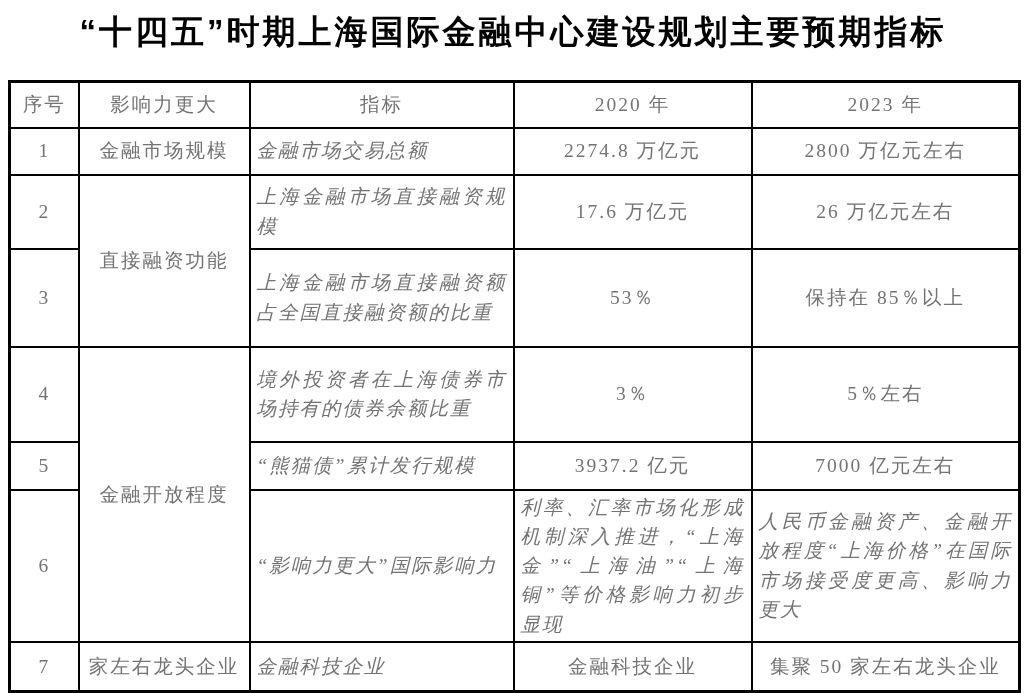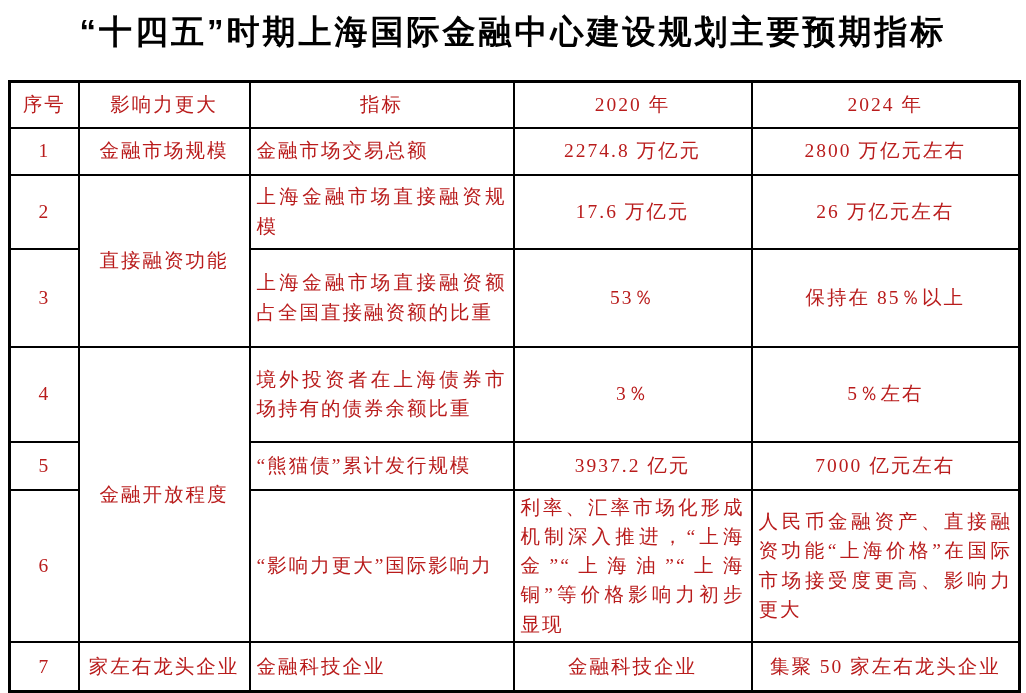--- a/index.html
+++ b/index.html
@@ -39,40 +39,41 @@
     table-layout: fixed;
     border: 3px solid #000000;
   }
   table.indicators th,
   table.indicators td {
     border: 2px solid #000000;
     font-size: 19.5px;
     font-weight: normal;
     letter-spacing: 2px;
     line-height: 1.5;
-    color: #b91c1c;
+    color: #737373;
     vertical-align: middle;
     padding: 2px 6px;
     overflow: hidden;
   }
   
   tr.row-head { height: 46px; }
   tr.row-1 { height: 47px; }
   tr.row-2 { height: 74px; }
   tr.row-3 { height: 98px; }
   tr.row-4 { height: 95px; }
   tr.row-5 { height: 48px; }
   tr.row-6 { height: 145px; }
   tr.row-7 { height: 50px; }
 
   .c { text-align: center; }
   .j {
     text-align: justify;
     letter-spacing: 3px;
     padding: 4px 11px;
+    font-style: italic;
   }
 </style>
 </head>
 <body>
 
 <div class="page">
 
   <h1 class="doc-title">“十四五”时期上海国际金融中心建设规划主要预期指标</h1>
 
   <table class="indicators">
@@ -82,21 +83,21 @@
       <col style="width:264px">
       <col style="width:238px">
       <col style="width:268px">
     </colgroup>
     <thead>
       <tr class="row-head">
         <th class="c">序号</th>
         <th class="c">影响力更大</th>
         <th class="c">指标</th>
         <th class="c">2020 年</th>
-        <th class="c">2024 年</th>
+        <th class="c">2023 年</th>
       </tr>
     </thead>
     <tbody>
       <tr class="row-1">
         <td class="c">1</td>
         <td class="c">金融市场规模</td>
         <td class="j">金融市场交易总额</td>
         <td class="c">2274.8 万亿元</td>
         <td class="c">2800 万亿元左右</td>
       </tr>
@@ -123,21 +124,21 @@
       <tr class="row-5">
         <td class="c">5</td>
         <td class="j">“熊猫债”累计发行规模</td>
         <td class="c">3937.2 亿元</td>
         <td class="c">7000 亿元左右</td>
       </tr>
       <tr class="row-6">
         <td class="c">6</td>
         <td class="j">“影响力更大”国际影响力</td>
         <td class="j">利率、汇率市场化形成机制深入推进，“上海金”“上海油”“上海铜”等价格影响力初步显现</td>
-        <td class="j">人民币金融资产、直接融资功能“上海价格”在国际市场接受度更高、影响力更大</td>
+        <td class="j">人民币金融资产、金融开放程度“上海价格”在国际市场接受度更高、影响力更大</td>
       </tr>
       <tr class="row-7">
         <td class="c">7</td>
         <td class="c">家左右龙头企业</td>
         <td class="j">金融科技企业</td>
         <td class="c">金融科技企业</td>
         <td class="c">集聚 50 家左右龙头企业</td>
       </tr>
     </tbody>
   </table>

